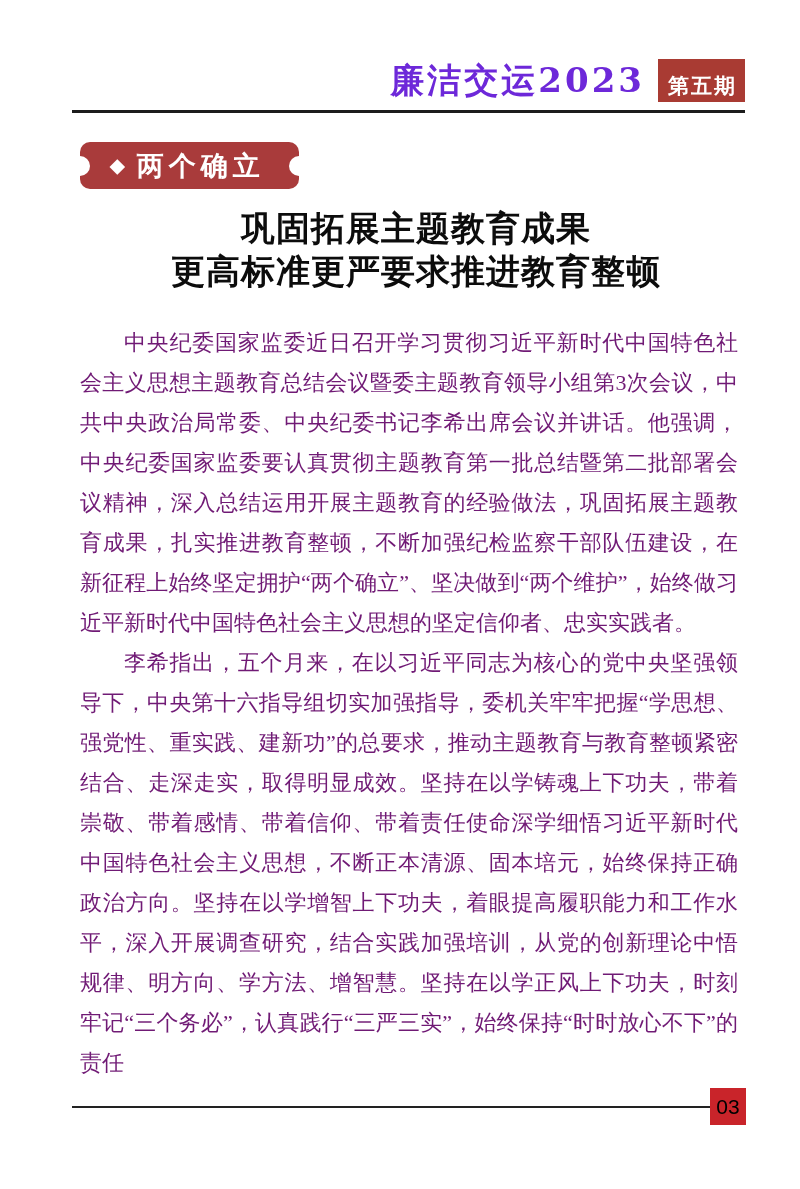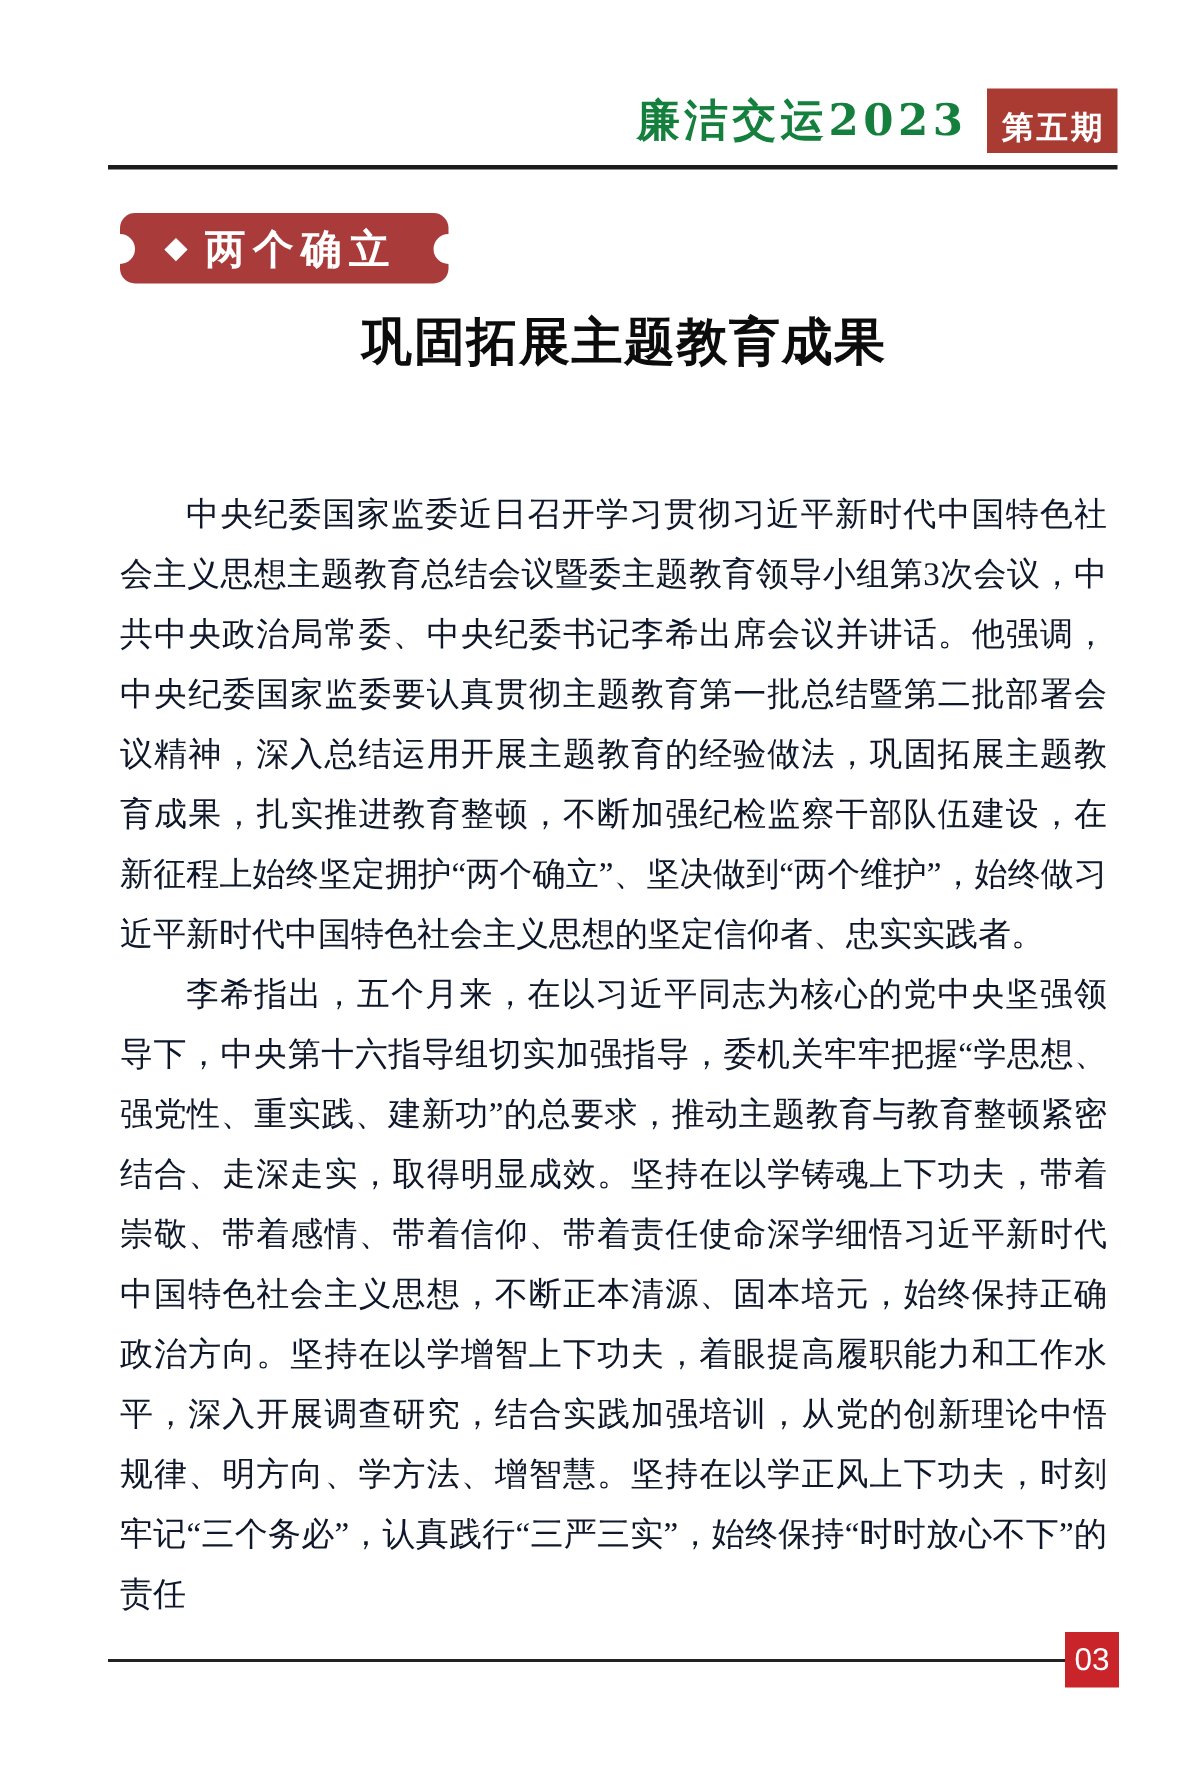--- a/index.html
+++ b/index.html
@@ -28,24 +28,24 @@
     left: 72px;
     right: 55px;
     display: flex;
     justify-content: flex-end;
     align-items: center;
     gap: 13px;
   }
   .masthead {
     font-family: "DejaVu Serif", "Liberation Serif", serif;
     font-weight: bold;
-    font-size: 29px;
+    font-size: 34px;
     line-height: 44px;
     letter-spacing: 3px;
-    color: #15803d;
+    color: #6d28d9;
   }
   .issue-badge {
     background: var(--issue-red);
     color: #ffffff;
     font-family: "Liberation Sans", sans-serif;
     font-weight: bold;
     font-size: 21px;
     line-height: 21px;
     letter-spacing: 2px;
     padding: 16px 8px 6px 10px;
@@ -114,21 +114,21 @@
 
   
   .article-body {
     position: absolute;
     top: 323px;
     left: 80px;
     right: 62px;
     font-family: "Liberation Serif", "DejaVu Serif", serif;
     font-size: 22px;
     line-height: 40px;
-    color: #0f172a;
+    color: #701a75;
     text-align: justify;
   }
   .article-body p {
     margin: 0;
     text-indent: 2em;
   }
 
   
   .footer {
     position: absolute;
@@ -139,21 +139,21 @@
     align-items: center;
   }
   .footer-rule {
     flex: 1;
     border-top: 2px solid #222222;
   }
   .page-number {
     width: 36px;
     height: 37px;
     background: var(--page-number-red);
-    color: #ffffff;
+    color: #000000;
     display: flex;
     align-items: center;
     justify-content: center;
     font-family: "Liberation Sans", sans-serif;
     font-size: 21px;
   }
 </style>
 </head>
 <body>
 
@@ -165,20 +165,21 @@
   </div>
   <div class="header-rule"></div>
 
   <div class="section-badge">
     <span class="diamond">◆</span>
     <span>两个确立</span>
   </div>
 
   <h1 class="article-title">
     <span>巩固拓展主题教育成果</span>
+    <span>更高标准更严要求推进教育整顿</span>
   </h1>
 
   <div class="article-body">
     <p>中央纪委国家监委近日召开学习贯彻习近平新时代中国特色社会主义思想主题教育总结会议暨委主题教育领导小组第3次会议，中共中央政治局常委、中央纪委书记李希出席会议并讲话。他强调，中央纪委国家监委要认真贯彻主题教育第一批总结暨第二批部署会议精神，深入总结运用开展主题教育的经验做法，巩固拓展主题教育成果，扎实推进教育整顿，不断加强纪检监察干部队伍建设，在新征程上始终坚定拥护“两个确立”、坚决做到“两个维护”，始终做习近平新时代中国特色社会主义思想的坚定信仰者、忠实实践者。</p>
     <p>李希指出，五个月来，在以习近平同志为核心的党中央坚强领导下，中央第十六指导组切实加强指导，委机关牢牢把握“学思想、强党性、重实践、建新功”的总要求，推动主题教育与教育整顿紧密结合、走深走实，取得明显成效。坚持在以学铸魂上下功夫，带着崇敬、带着感情、带着信仰、带着责任使命深学细悟习近平新时代中国特色社会主义思想，不断正本清源、固本培元，始终保持正确政治方向。坚持在以学增智上下功夫，着眼提高履职能力和工作水平，深入开展调查研究，结合实践加强培训，从党的创新理论中悟规律、明方向、学方法、增智慧。坚持在以学正风上下功夫，时刻牢记“三个务必”，认真践行“三严三实”，始终保持“时时放心不下”的责任</p>
   </div>
 
   <div class="footer">
     <div class="footer-rule"></div>
     <div class="page-number">03</div>

